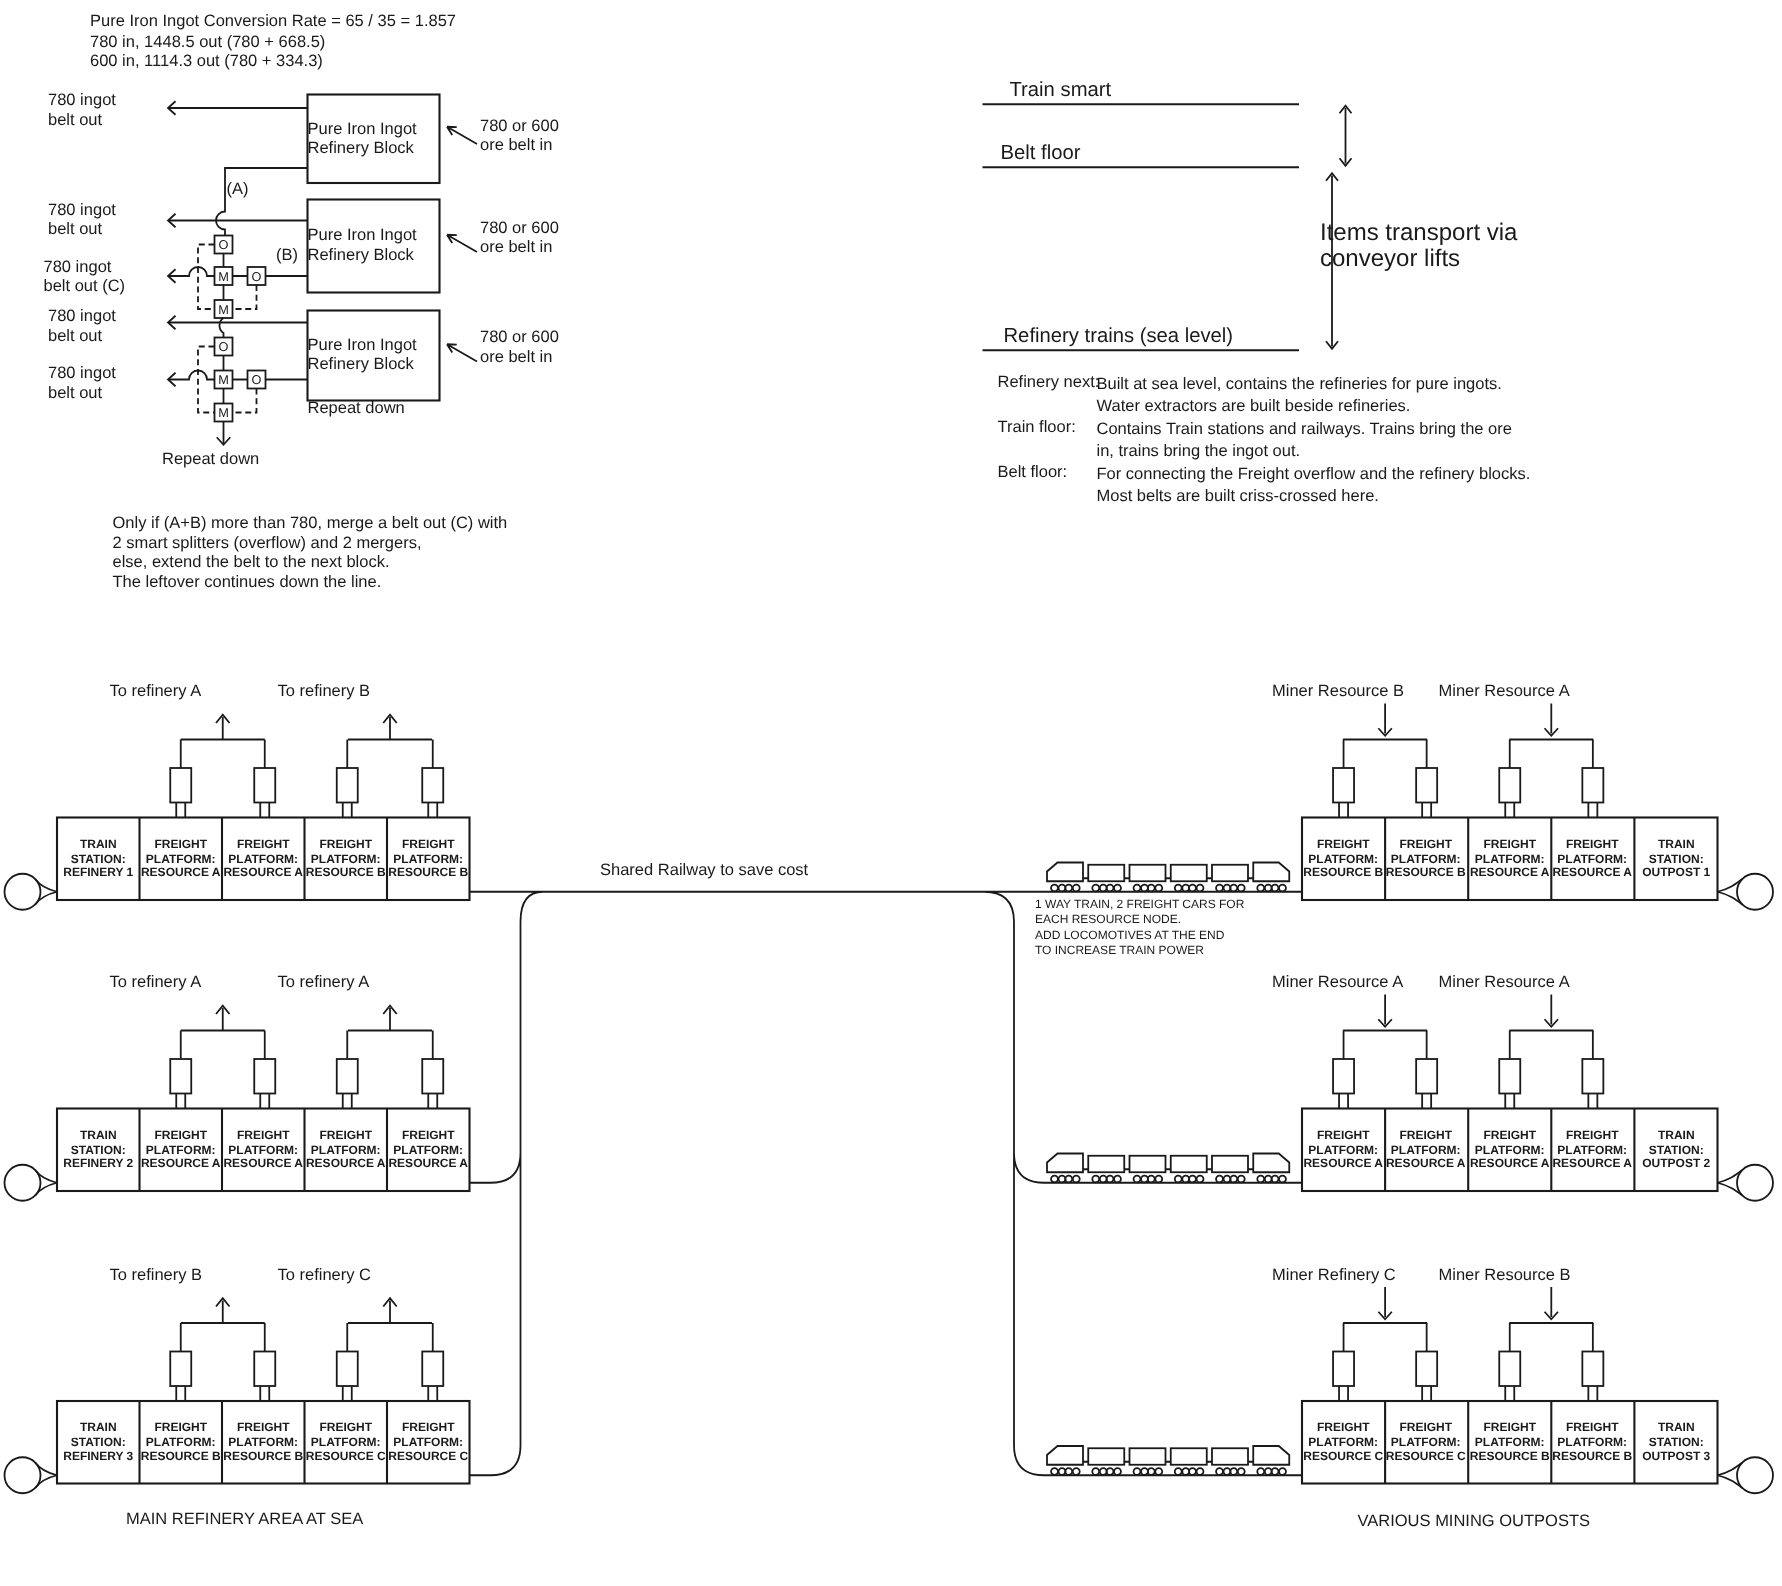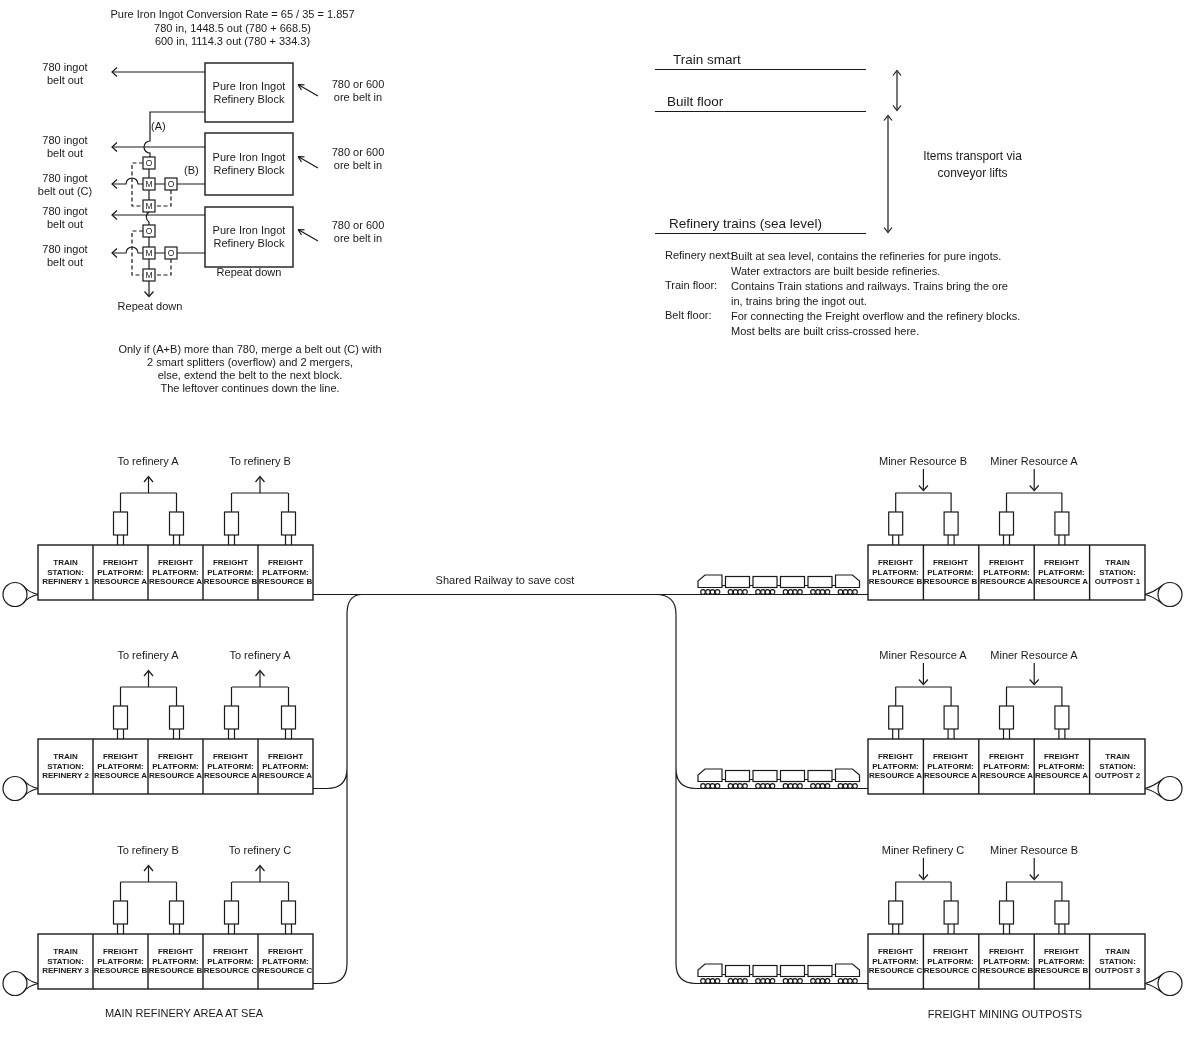--- a/index.html
+++ b/index.html
@@ -1,22 +1,22 @@
 <!DOCTYPE html>
 <html><head>
 <meta charset="utf-8">
 <style>
   html,body{margin:0;padding:0;background:#fff;}
   .canvas{position:relative;width:1188px;height:1057px;background:#ffffff;
           font-family:"Liberation Sans",sans-serif;color:#1a1a1a;overflow:hidden;}
   .t{position:absolute;white-space:pre-line;font-size:11px;line-height:13px;}
-  .ctr{text-align:center;}
+  .ctr{}
   .lh135{line-height:13.5px;}
   .floor-lbl{font-size:13.5px;line-height:16px;white-space:nowrap;}
-  .lift-note{font-size:12px;line-height:16.5px;}
+  .lift-note{font-size:16px;line-height:16.5px;}
   .legend-term{white-space:nowrap;}
   .legend-desc{line-height:15px;}
   .box-label{position:absolute;width:55px;height:55px;display:flex;align-items:center;
              justify-content:center;text-align:center;font-size:8px;font-weight:bold;
              line-height:9.5px;white-space:pre-line;}
   .om{position:absolute;width:12px;height:12px;display:flex;align-items:center;
       justify-content:center;font-size:8.5px;line-height:12px;}
   .note8{font-size:8px;line-height:10.3px;}
   .f12{font-size:12px;line-height:14px;}
   svg.wire{position:absolute;left:0;top:0;}
@@ -281,36 +281,40 @@
 <div class="om" style="left:143px;top:157px">O</div>
 <div class="om" style="left:143px;top:178px">M</div>
 <div class="om" style="left:165px;top:178px">O</div>
 <div class="om" style="left:143px;top:200px">M</div>
 <div class="om" style="left:143px;top:225px">O</div>
 <div class="om" style="left:143px;top:247px">M</div>
 <div class="om" style="left:165px;top:247px">O</div>
 <div class="om" style="left:143px;top:269px">M</div>
 
 <div class="t floor-lbl" style="left:673px;top:52px">Train smart</div>
-<div class="t floor-lbl" style="left:667px;top:94px">Built floor</div>
+<div class="t floor-lbl" style="left:667px;top:94px">Belt floor</div>
 <div class="t floor-lbl" style="left:669px;top:216px">Refinery trains (sea level)</div>
 <div class="t ctr lift-note" style="left:880px;top:148px;width:185px">Items transport via
 conveyor lifts</div>
 
 <div class="t legend-term" style="left:665px;top:249px">Refinery next:</div>
 <div class="t legend-desc" style="left:731px;top:249px;width:330px">Built at sea level, contains the refineries for pure ingots.
 Water extractors are built beside refineries.</div>
 <div class="t legend-term" style="left:665px;top:279px">Train floor:</div>
 <div class="t legend-desc" style="left:731px;top:279px;width:330px">Contains Train stations and railways. Trains bring the ore
 in, trains bring the ingot out.</div>
 <div class="t legend-term" style="left:665px;top:309px">Belt floor:</div>
 <div class="t legend-desc" style="left:731px;top:309px;width:330px">For connecting the Freight overflow and the refinery blocks.
 Most belts are built criss-crossed here.</div>
 
 <div class="t ctr" style="left:400px;top:574px;width:210px">Shared Railway to save cost</div>
+<div class="t ctr note8" style="left:690px;top:598px;width:182px">1 WAY TRAIN, 2 FREIGHT CARS FOR
+EACH RESOURCE NODE.
+ADD LOCOMOTIVES AT THE END
+TO INCREASE TRAIN POWER</div>
 
 <div class="t ctr" style="left:73px;top:455px;width:150px">To refinery A</div>
 <div class="t ctr" style="left:185px;top:455px;width:150px">To refinery B</div>
 <div class="t ctr" style="left:73px;top:649px;width:150px">To refinery A</div>
 <div class="t ctr" style="left:185px;top:649px;width:150px">To refinery A</div>
 <div class="t ctr" style="left:73px;top:844px;width:150px">To refinery B</div>
 <div class="t ctr" style="left:185px;top:844px;width:150px">To refinery C</div>
 
 <div class="t ctr" style="left:848px;top:455px;width:150px">Miner Resource B</div>
 <div class="t ctr" style="left:959px;top:455px;width:150px">Miner Resource A</div>
@@ -409,15 +413,15 @@
 PLATFORM:
 RESOURCE B</div>
 <div class="box-label" style="left:1034px;top:934px">FREIGHT
 PLATFORM:
 RESOURCE B</div>
 <div class="box-label" style="left:1090px;top:934px">TRAIN
 STATION:
 OUTPOST 3</div>
 
 <div class="t ctr" style="left:84px;top:1007px;width:200px">MAIN REFINERY AREA AT SEA</div>
-<div class="t ctr" style="left:905px;top:1008px;width:200px">FREIGHT MINING OUTPOSTS</div>
+<div class="t ctr" style="left:905px;top:1008px;width:200px">VARIOUS MINING OUTPOSTS</div>
 
 </div>
 
 </body></html>

